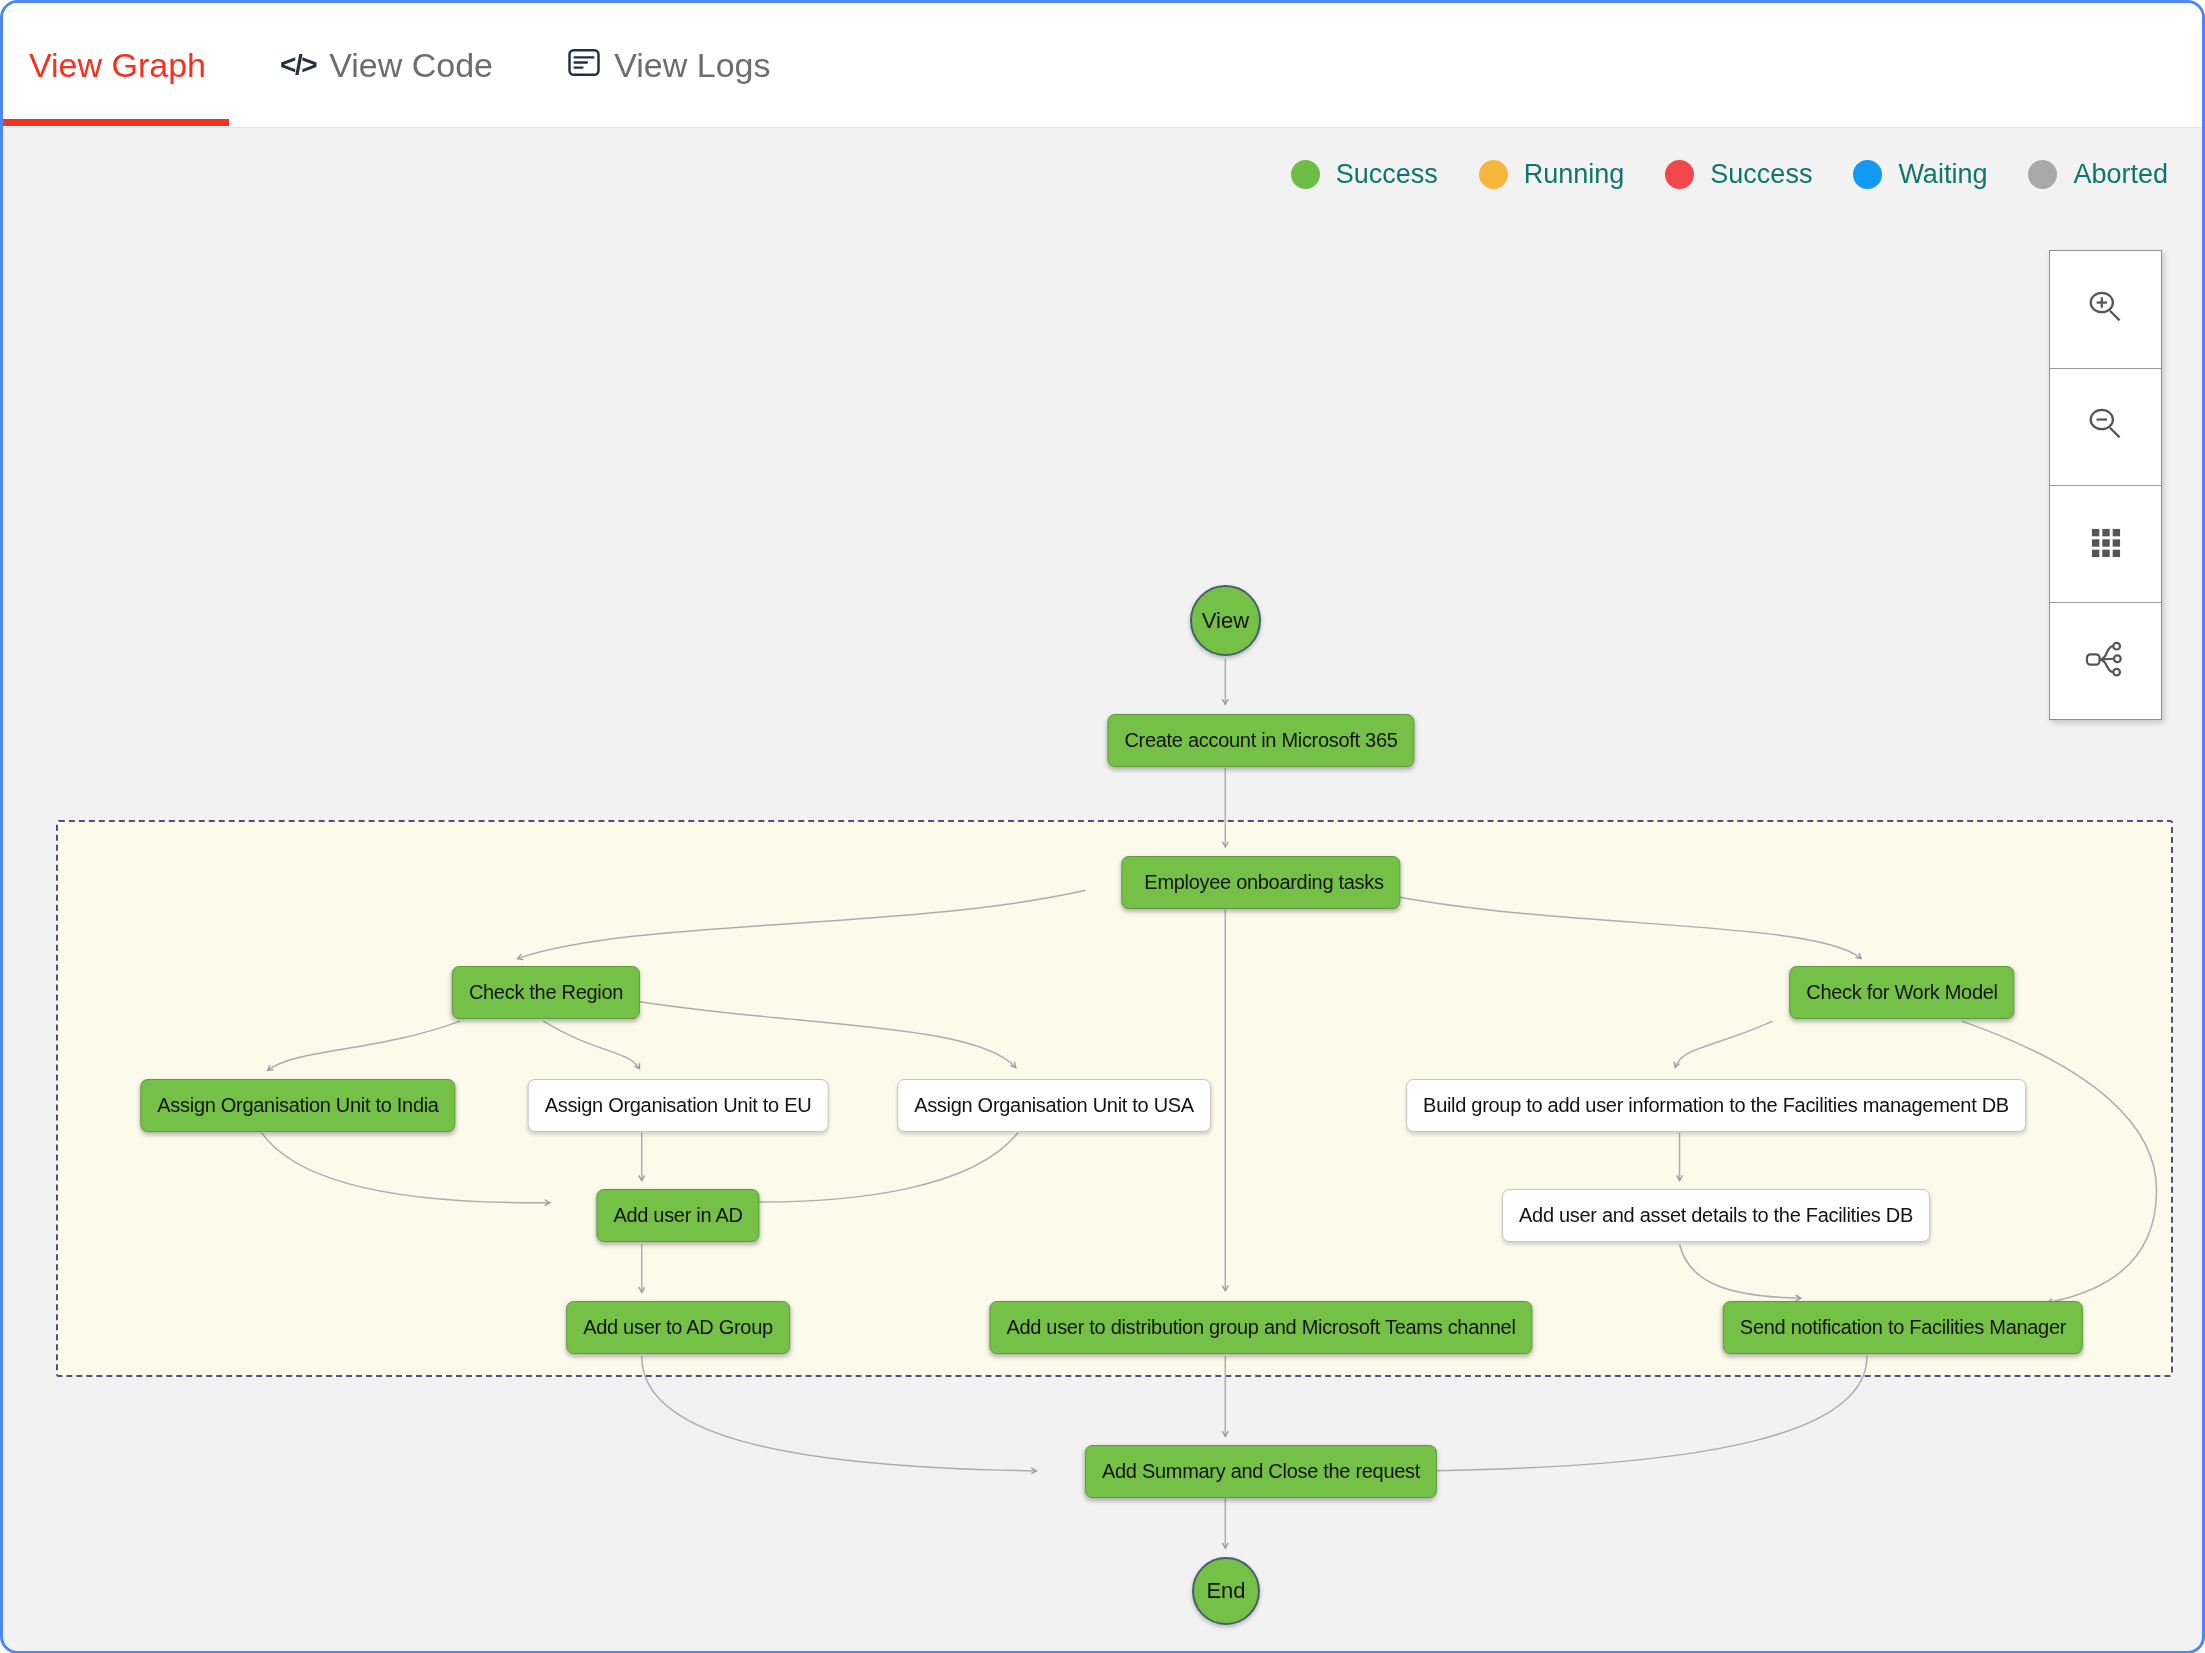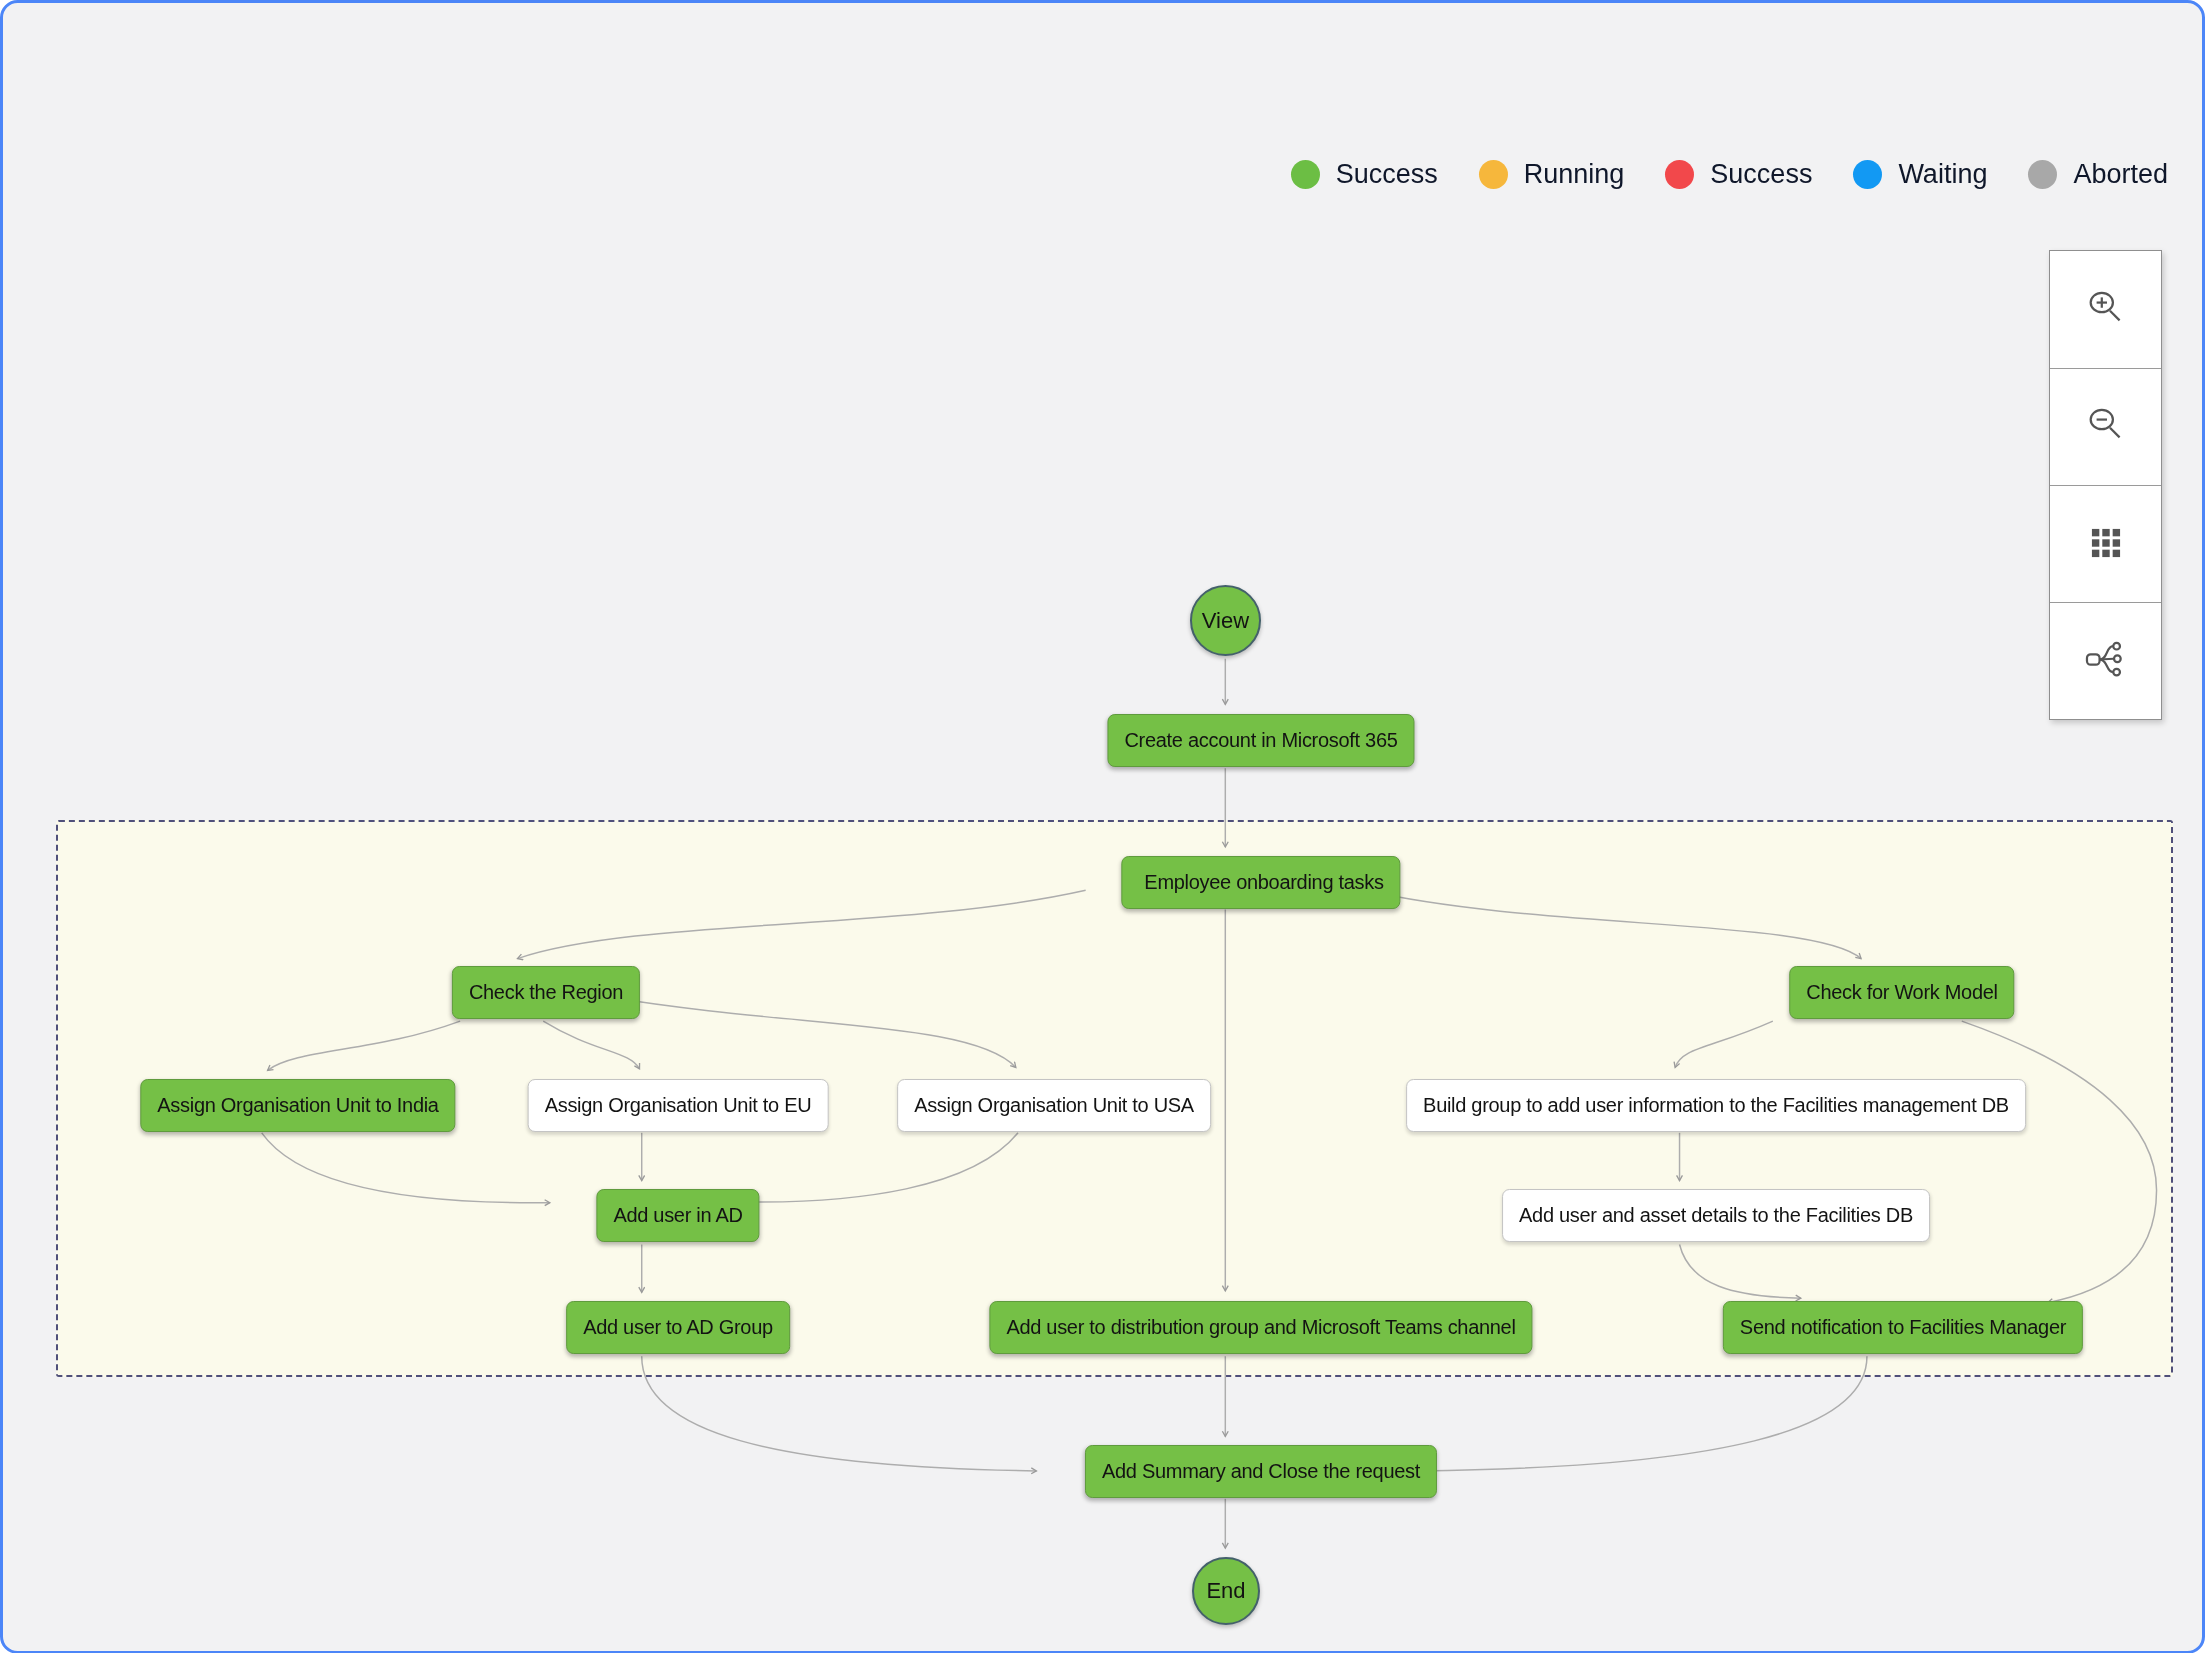--- a/index.html
+++ b/index.html
@@ -16,21 +16,21 @@
   .tab { display:flex; align-items:center; gap:13.2px; font-size:34px; color:#6d6d6d; cursor:pointer; }
   .tab.active { color:#f5301f; }
   .tab .code-glyph { font-size:28px; font-weight:bold; color:#25303f; letter-spacing:-1.5px; }
   .tab-underline {
     position:absolute; left:0; bottom:1.5px; width:226px; height:6.6px; background:#f5301f;
   }
   
   .legend { position:absolute; top:156px; right:34px; display:flex; align-items:center; gap:41px; }
   .legend-item { display:flex; align-items:center; gap:16px; }
   .legend-dot { width:29px; height:29px; border-radius:50%; }
-  .legend-label { font-size:27px; color:#0f172a; }
+  .legend-label { font-size:27px; color:#0f766e; }
   
   .toolbar {
     position:absolute; left:2046px; top:247px; width:113px; background:#ffffff;
     border:1.5px solid #8f8f8f; box-shadow:2.2px 2.9px 5.9px rgba(0,0,0,0.18);
   }
   .tool-btn { width:100%; height:117px; display:flex; align-items:center; justify-content:center; cursor:pointer; background:#fff; }
   .tool-btn + .tool-btn { border-top:1.5px solid #9a9a9a; }
   
   .group-box {
     position:absolute; left:53px; top:817px; width:2117px; height:557px;
@@ -56,20 +56,39 @@
     box-shadow:0 2.2px 4.4px rgba(0,0,0,0.25);
   }
   .terminal.start { left:1187px; top:582px; width:71px; height:71px; }
   .terminal.end   { left:1189px; top:1554px; width:68px; height:68px; }
 </style>
 </head>
 <body>
 
 <div class="page">
 
+  <div class="header">
+    <div class="tab active">
+      <span>View Graph</span>
+    </div>
+    <div class="tab">
+      <span class="code-glyph">&lt;/&gt;</span>
+      <span>View Code</span>
+    </div>
+    <div class="tab">
+      <span>
+        <svg width="34" height="29" viewBox="0 0 46 40" fill="none">
+          <rect x="3" y="3" width="40" height="34" rx="6" stroke="#25303f" stroke-width="3.4"></rect>
+          <path d="M10 13 H36 M10 20 H27 M10 27 H21" stroke="#25303f" stroke-width="3.2" stroke-linecap="round"></path>
+        </svg>
+      </span>
+      <span>View Logs</span>
+    </div>
+    <div class="tab-underline"></div>
+  </div>
 
   <div class="legend">
     <div class="legend-item">
       <span class="legend-dot" style="background: rgb(108, 190, 68);"></span>
       <span class="legend-label">Success</span>
     </div>
     <div class="legend-item">
       <span class="legend-dot" style="background: rgb(246, 183, 60);"></span>
       <span class="legend-label">Running</span>
     </div>

